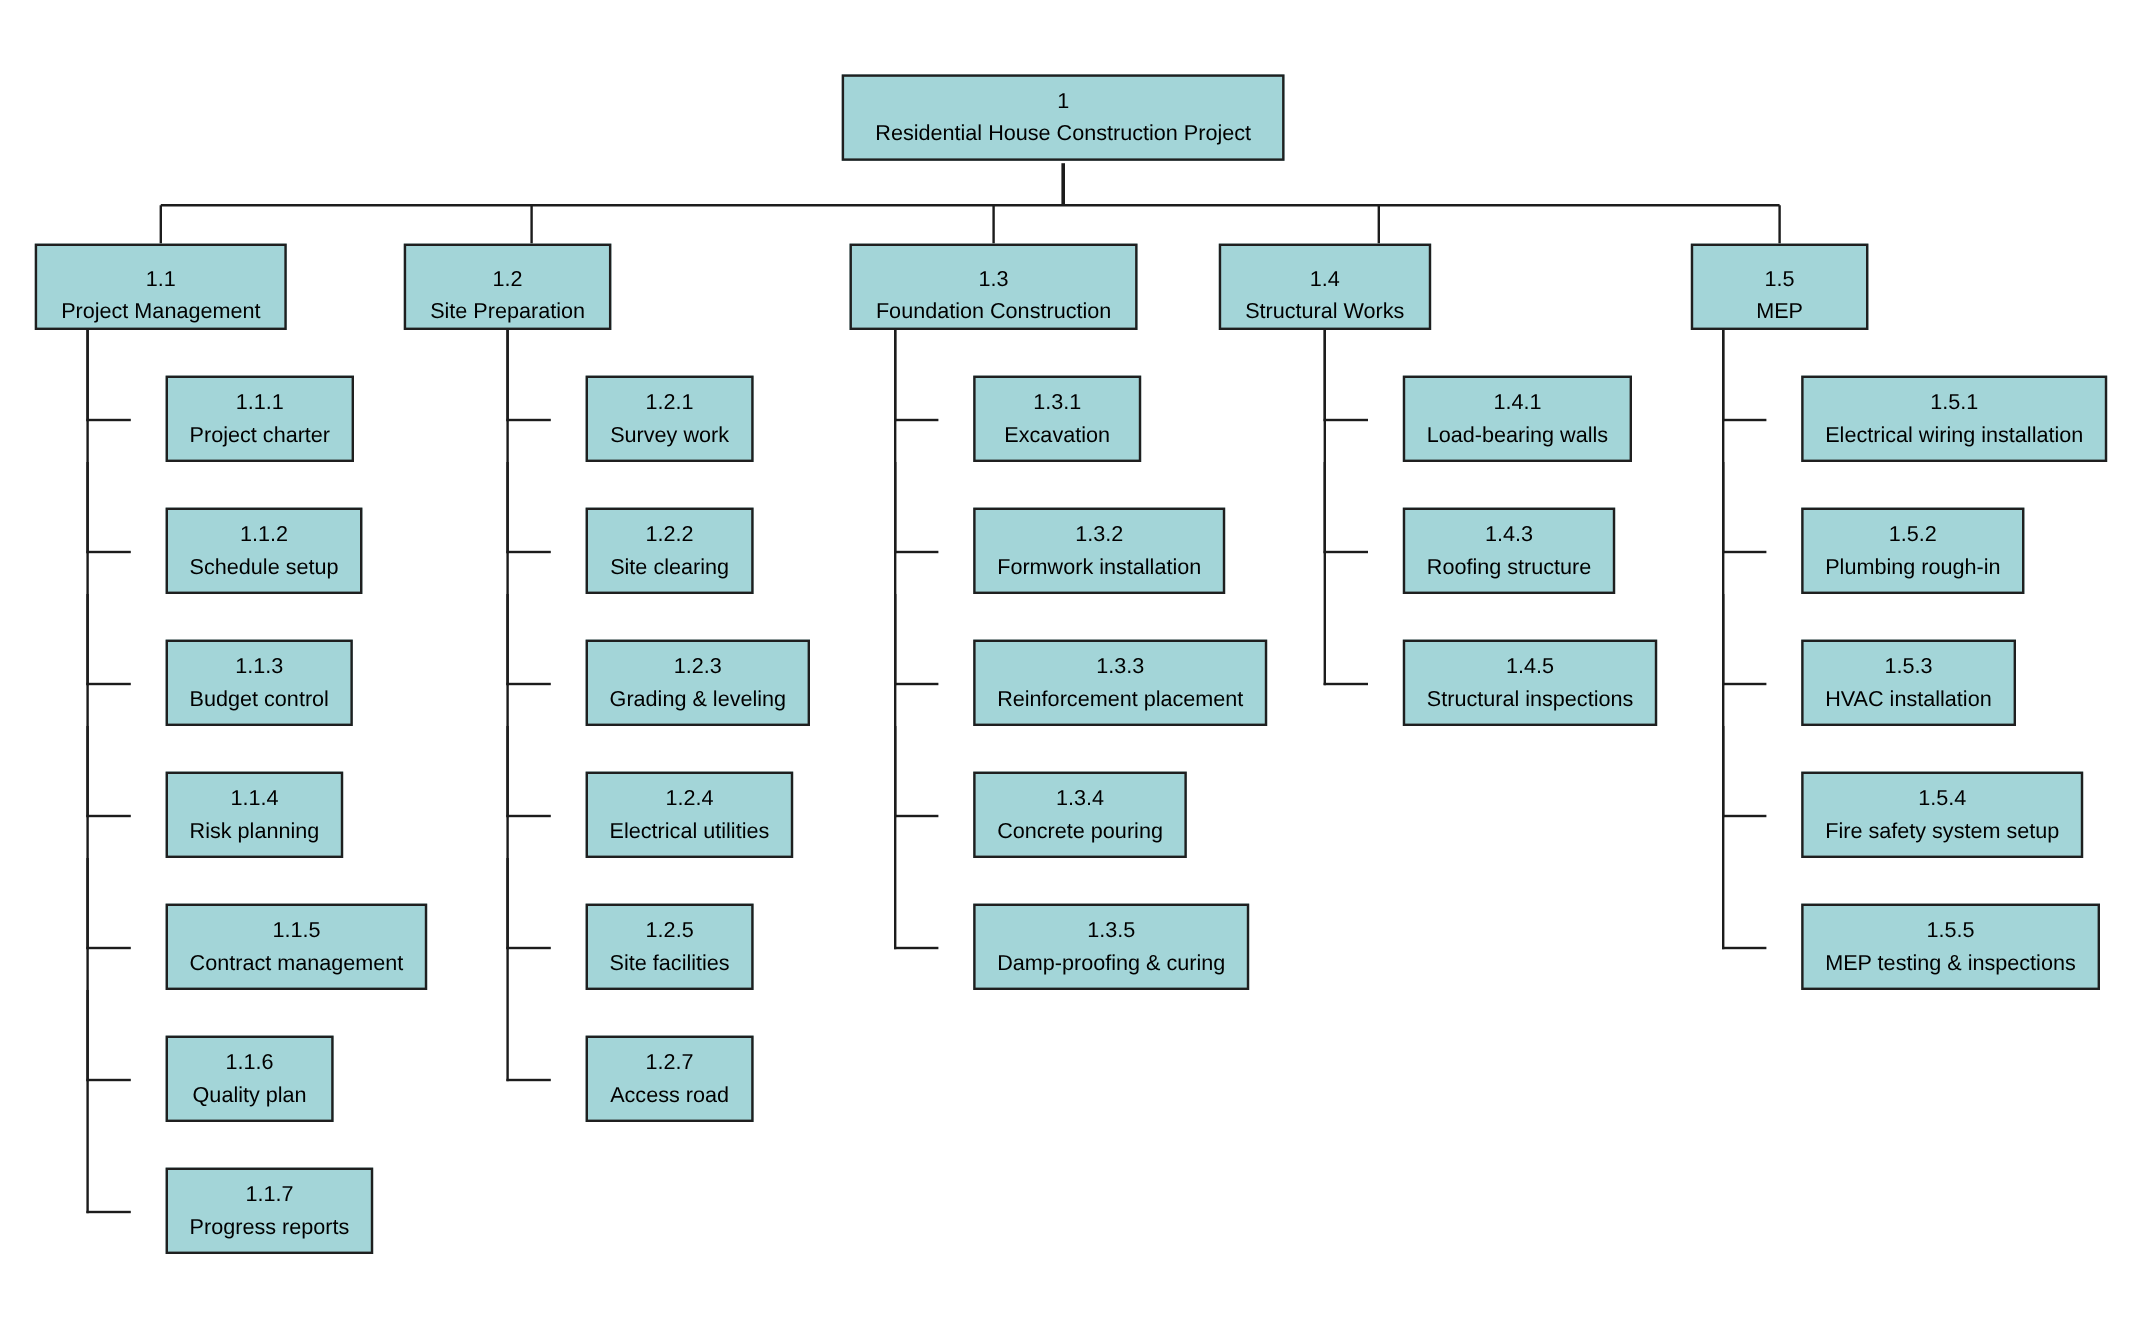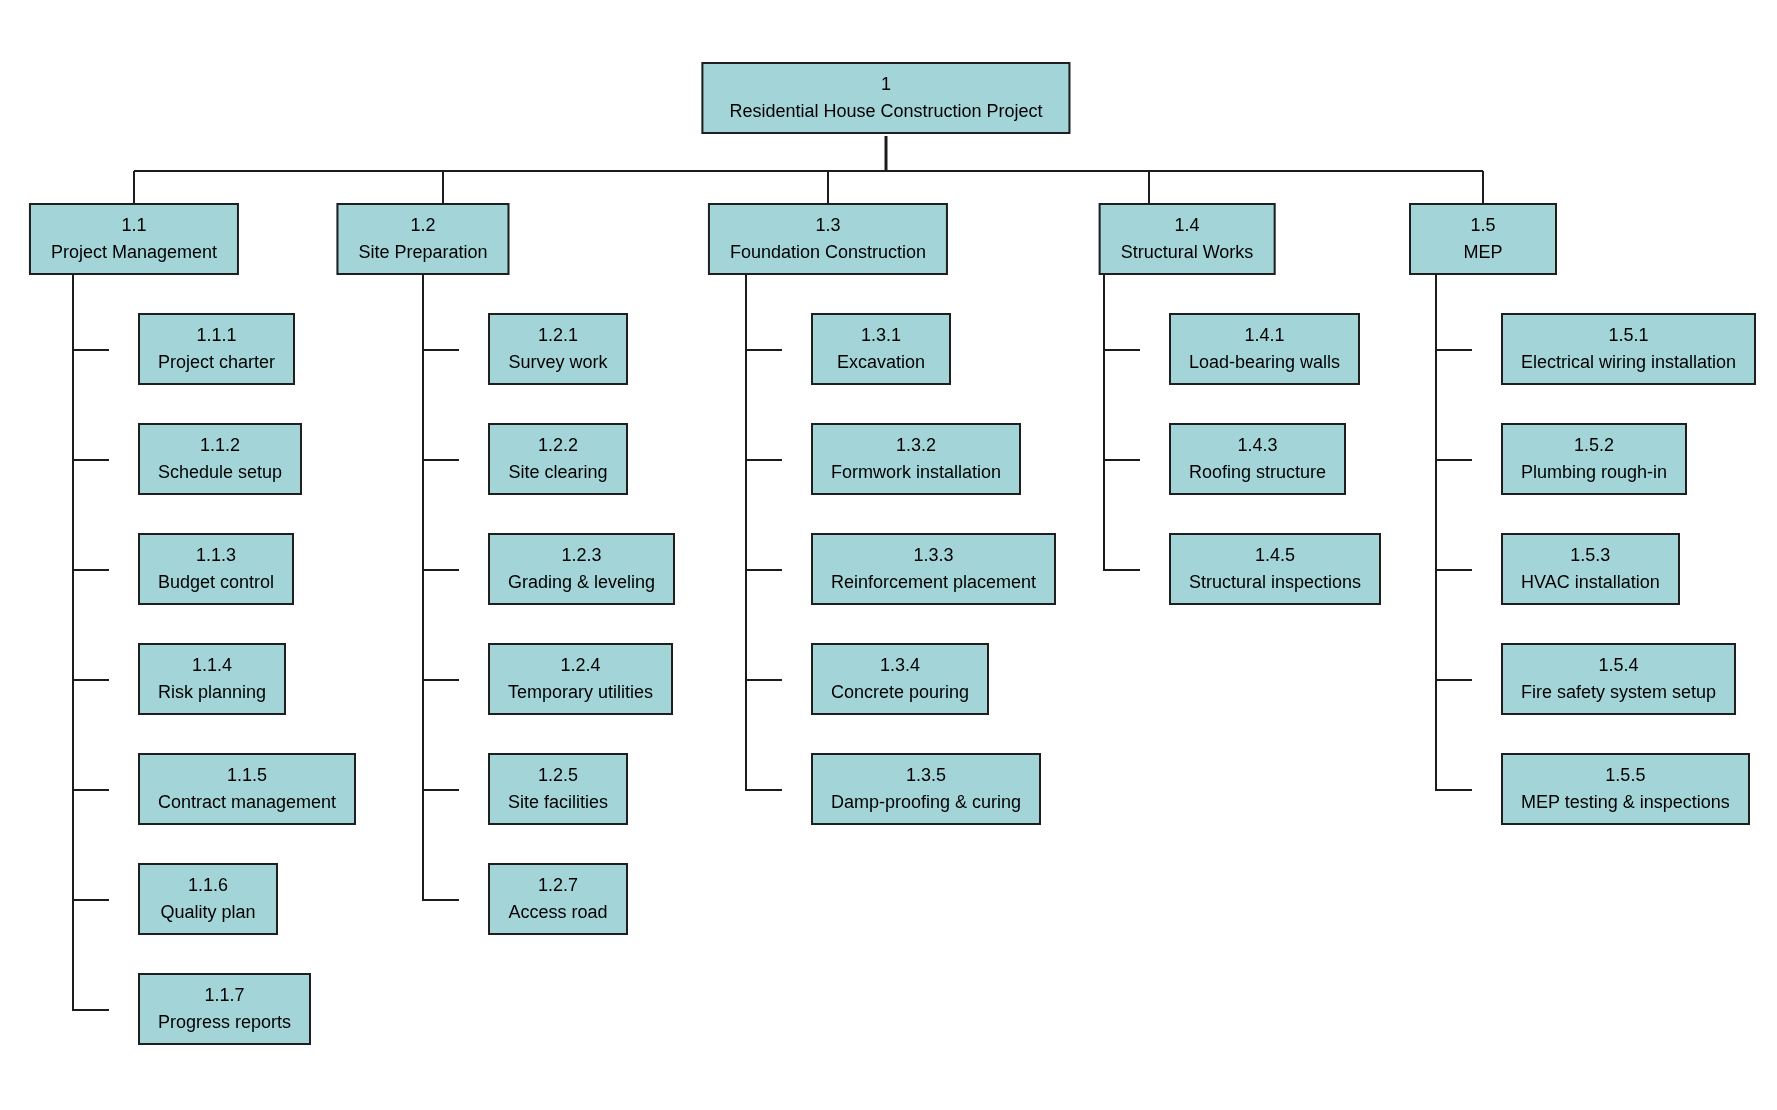--- a/index.html
+++ b/index.html
@@ -42,20 +42,21 @@
     transform: translateX(-50%);
     min-width: 362px;
     padding: 0 26px;
   }
   .branch-node {
     position: absolute;
     top: 203px;
     transform: translateX(-50%);
     min-width: 148px;
     padding: 0 20px;
+    justify-content: flex-end;
   }
   ul.children {
     position: absolute;
     top: 275px;
     margin: 0;
     padding: 0;
     list-style: none;
   }
   ul.children > li {
     position: relative;
@@ -174,21 +175,21 @@
     </li>
     <li>
       <div class="node task-node">
         <div class="node-code">1.2.3</div>
         <div class="node-label">Grading &amp; leveling</div>
       </div>
     </li>
     <li>
       <div class="node task-node">
         <div class="node-code">1.2.4</div>
-        <div class="node-label">Temporary utilities</div>
+        <div class="node-label">Electrical utilities</div>
       </div>
     </li>
     <li>
       <div class="node task-node">
         <div class="node-code">1.2.5</div>
         <div class="node-label">Site facilities</div>
       </div>
     </li>
     <li>
       <div class="node task-node">
@@ -228,21 +229,21 @@
       </div>
     </li>
     <li>
       <div class="node task-node">
         <div class="node-code">1.3.5</div>
         <div class="node-label">Damp-proofing &amp; curing</div>
       </div>
     </li>
   </ul>
 
-  <div class="node branch-node" style="left:1187px">
+  <div class="node branch-node" style="left:1104px">
     <div class="node-code">1.4</div>
     <div class="node-label">Structural Works</div>
   </div>
   <ul class="children" style="left:1103px">
     <li>
       <div class="node task-node">
         <div class="node-code">1.4.1</div>
         <div class="node-label">Load-bearing walls</div>
       </div>
     </li>

